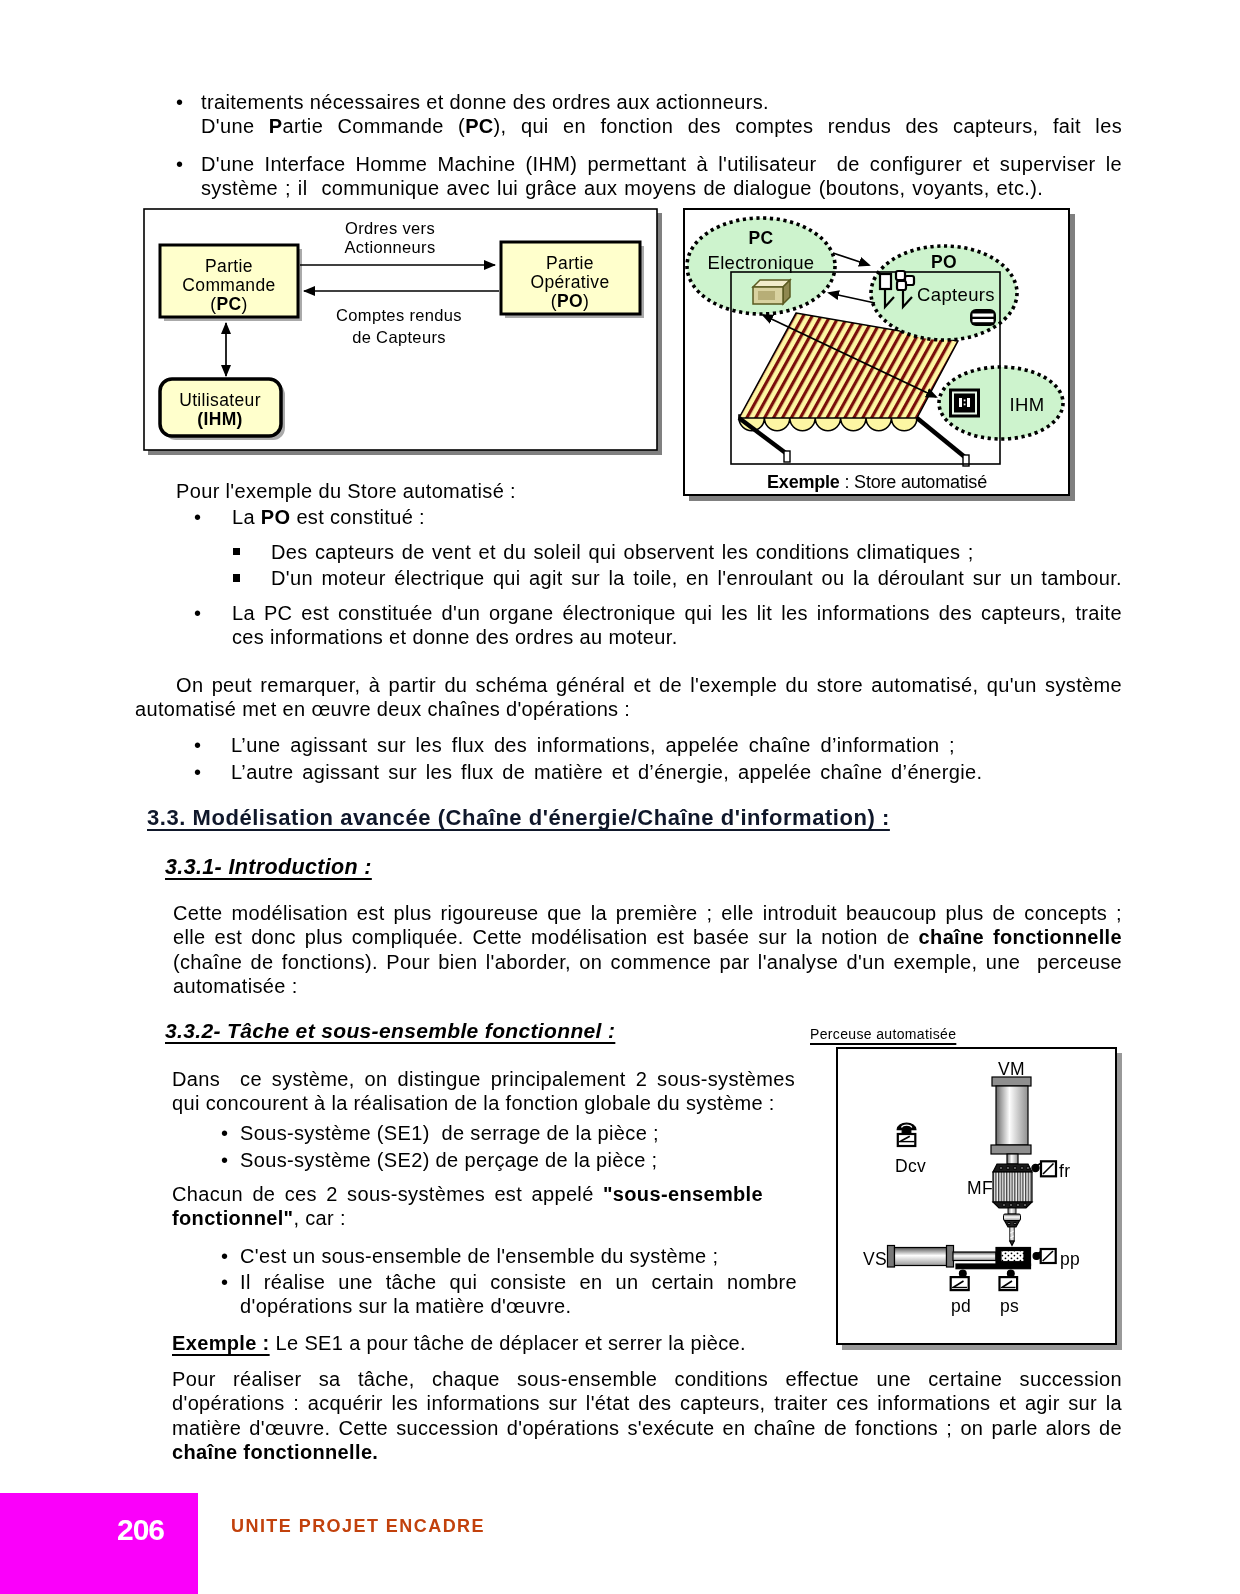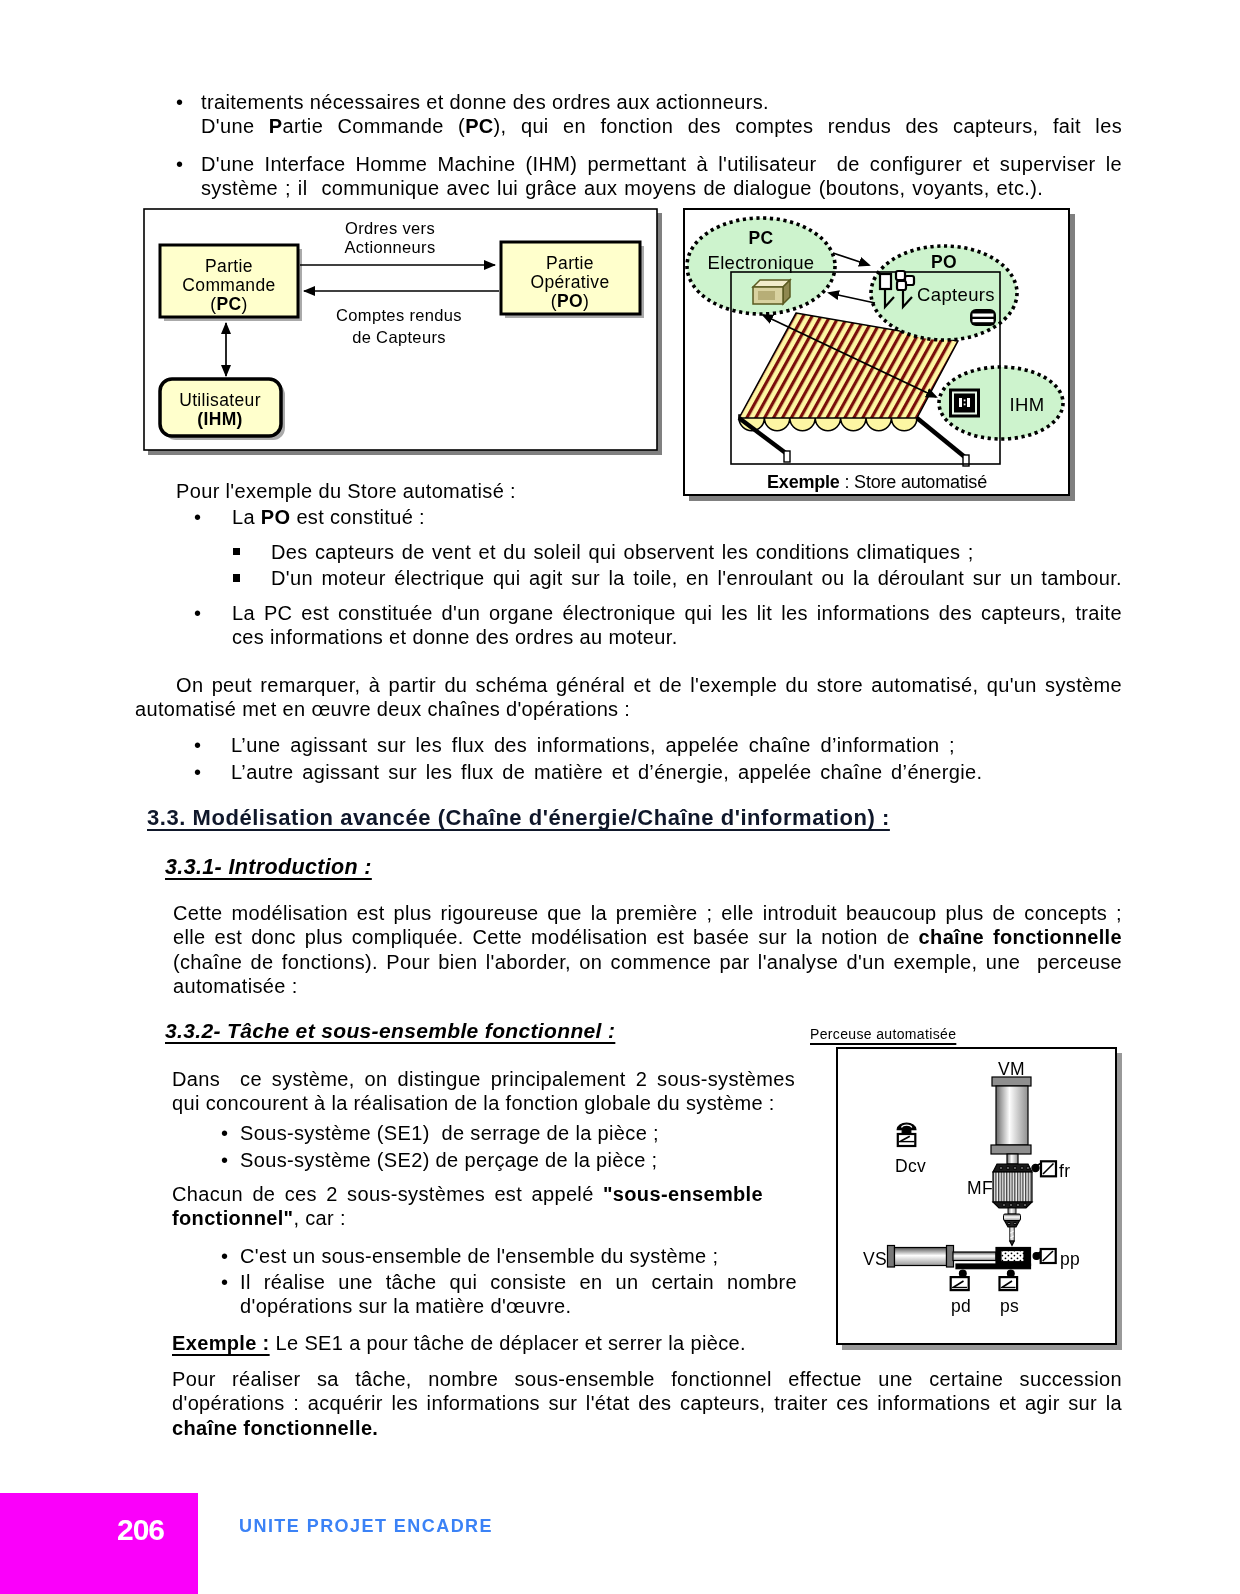--- a/index.html
+++ b/index.html
@@ -318,20 +318,21 @@
 <div class="abs" style="left:240px;top:1243.5px">C'est un sous-ensemble de l'ensemble du système ;</div>
 <div class="bullet" style="left:221px;top:1269.5px">•</div>
 <div class="abs j" style="left:240px;top:1269.5px;width:557px">
   <div class="ln">Il réalise une tâche qui consiste en un certain nombre</div>
   <div class="ln lnl">d'opérations sur la matière d'œuvre.</div>
 </div>
 
 <div class="abs" style="left:172px;top:1330.5px"><b class="u2">Exemple :</b> Le SE1 a pour tâche de déplacer et serrer la pièce.</div>
 
 <div class="abs j" style="left:172px;top:1366.5px;width:950px;line-height:24.6px">
-  <div class="ln" style="height:24.6px">Pour réaliser sa tâche, nombre sous-ensemble fonctionnel effectue une certaine succession</div>
+  <div class="ln" style="height:24.6px">Pour réaliser sa tâche, chaque sous-ensemble conditions effectue une certaine succession</div>
   <div class="ln" style="height:24.6px">d'opérations : acquérir les informations sur l'état des capteurs, traiter ces informations et agir sur la</div>
+  <div class="ln" style="height:24.6px">matière d'œuvre. Cette succession d'opérations s'exécute en chaîne de fonctions ; on parle alors de</div>
   <div class="ln lnl" style="height:24.6px"><b>chaîne fonctionnelle.</b></div>
 </div>
 
 <div class="abs" style="left:0;top:1493px;width:198px;height:101px;background:#fa00fa"></div>
 <div class="abs" style="left:117px;top:1514.7px;font-size:30px;font-weight:bold;color:#fff;line-height:30px;letter-spacing:-1px">206</div>
-<div class="abs" style="left:239px;top:1514.5px;font-size:18px;font-weight:bold;color:#3b82f6;letter-spacing:1.45px;line-height:22px">UNITE PROJET ENCADRE</div>
+<div class="abs" style="left:231px;top:1514.5px;font-size:18px;font-weight:bold;color:#c2410c;letter-spacing:1.45px;line-height:22px">UNITE PROJET ENCADRE</div>
 
 </body></html>

